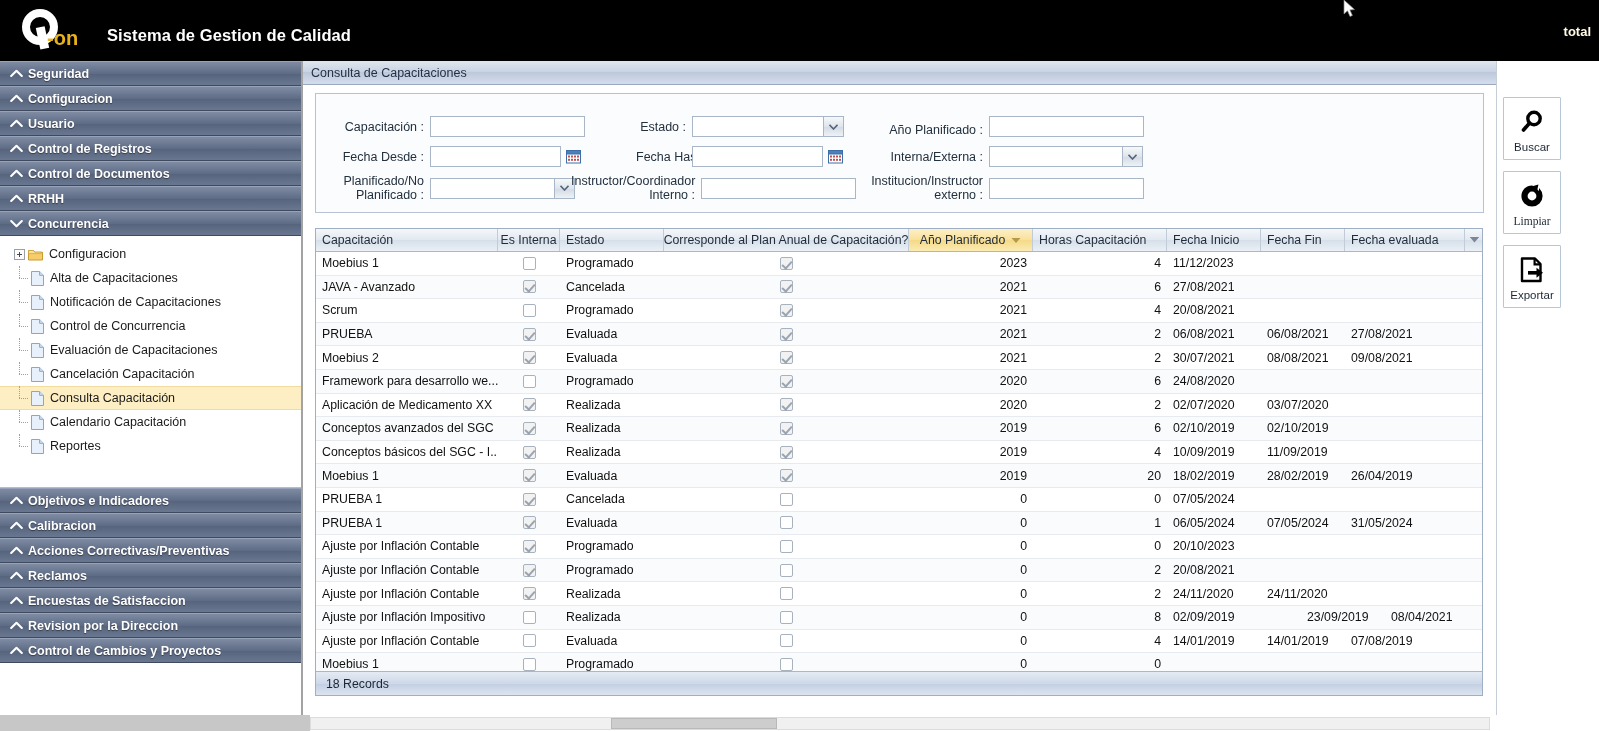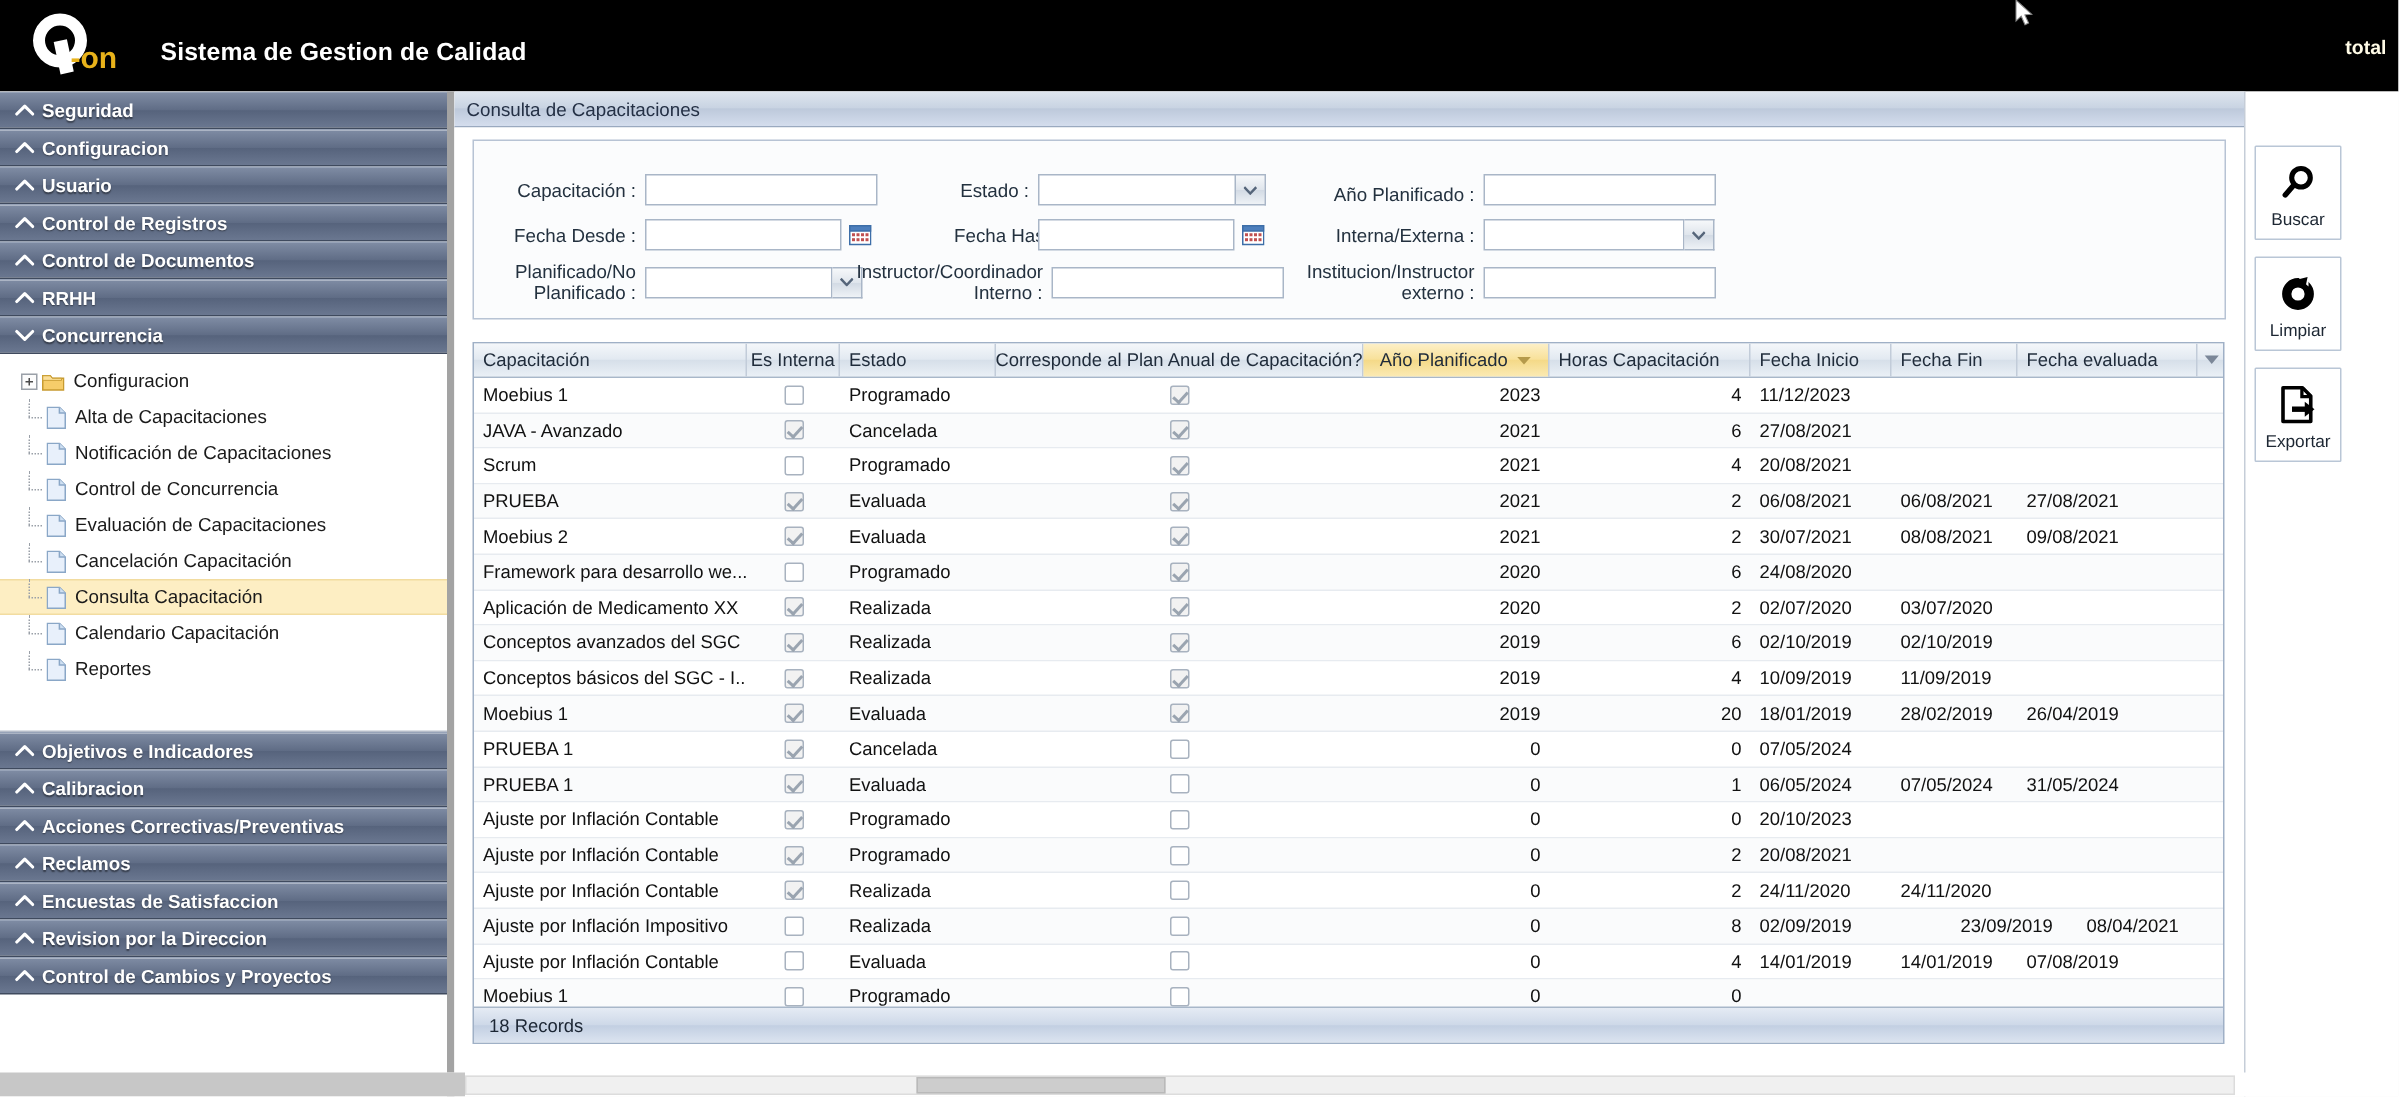--- a/index.html
+++ b/index.html
@@ -42,21 +42,21 @@
   .cursor-arrow {
     position: absolute; left: 1343px; top: 0px;
     width: 14px; height: 18px;
   }
 
   
   .sidebar {
     position: absolute; left: 0; top: 61px;
     width: 303px; height: 670px;
     background: #ffffff;
-    border-right: 5px solid #a3a3a3;
+    border-right: 2px solid #a3a3a3;
     overflow: hidden;
   }
   .nav-group {
     position: relative;
     height: 25px;
     background: linear-gradient(to bottom, #7e8ba3 0%, #5f6c85 50%, #56637c 51%, #6a7790 100%);
     border-bottom: 1px solid #3f4a5e;
     border-top: 1px solid #97a3b8;
     display: flex; align-items: center;
     cursor: pointer;
@@ -1009,21 +1009,21 @@
               <div class="gc center" style="width: 245px;">
                 <span class="chk on"></span>
               </div>
               <div class="gc right" style="width: 124px;">
                 <span>2019</span>
               </div>
               <div class="gc right" style="width: 134px;">
                 <span>20</span>
               </div>
               <div class="gc" style="width: 94px;">
-                <span>18/01/2019</span>
+                <span>18/02/2019</span>
               </div>
               <div class="gc" style="width: 84px;">
                 <span>28/02/2019</span>
               </div>
               <div class="gc" style="width: 120px;">
                 <span>26/04/2019</span>
               </div>
             </div>
             <div class="grow">
               <div class="gc" style="width: 182px;">
@@ -1269,21 +1269,21 @@
   <div class="actions">
     <div class="act-btn" style="top:36px;">
       <span class="aicon">
         <svg width="28" height="28" viewBox="0 0 28 28">
           <circle cx="16" cy="10.5" r="6.2" fill="none" stroke="#000" stroke-width="3.4"></circle>
           <line x1="11.4" y1="15.2" x2="5.5" y2="22" stroke="#000" stroke-width="3.6" stroke-linecap="round"></line>
         </svg>
       </span>
       <span class="albl">Buscar</span>
     </div>
-    <div class="act-btn" style="top:110px;">
+    <div class="act-btn" style="top:110px;font-family:Liberation Serif, serif;">
       <span class="aicon">
         <svg width="28" height="28" viewBox="0 0 28 28">
           <path d="M14 3.4 A10.6 10.6 0 1 0 24.6 14 A10.6 10.6 0 0 0 14 3.4 Z M14 9.6 A4.4 4.4 0 1 1 9.6 14 A4.4 4.4 0 0 1 14 9.6 Z" fill="#000"></path>
           <path d="M13 2 L21 2 L21 9 Z" fill="#ffffff"></path>
           <path d="M14.4 4.2 L20.4 2.6 L19.2 8.4 Z" fill="#000"></path>
         </svg>
       </span>
       <span class="albl">Limpiar</span>
     </div>
     <div class="act-btn" style="top:184px;">

